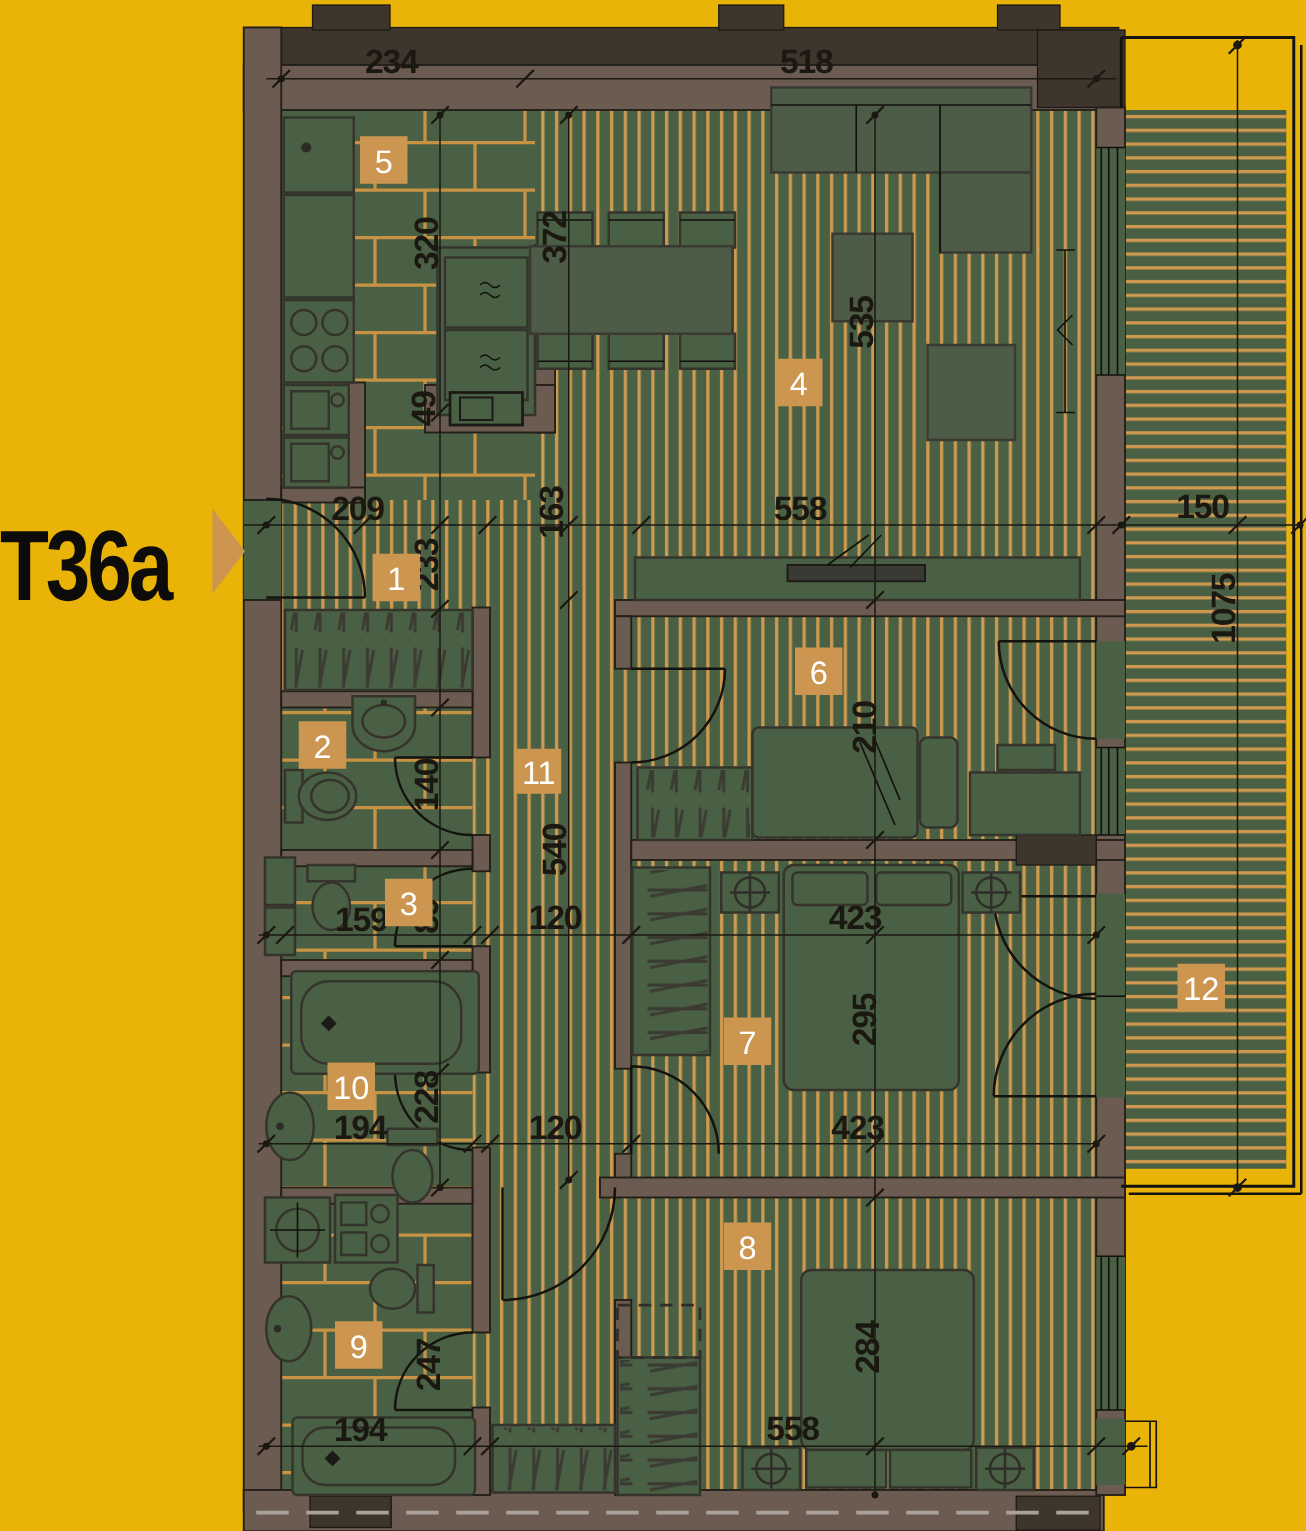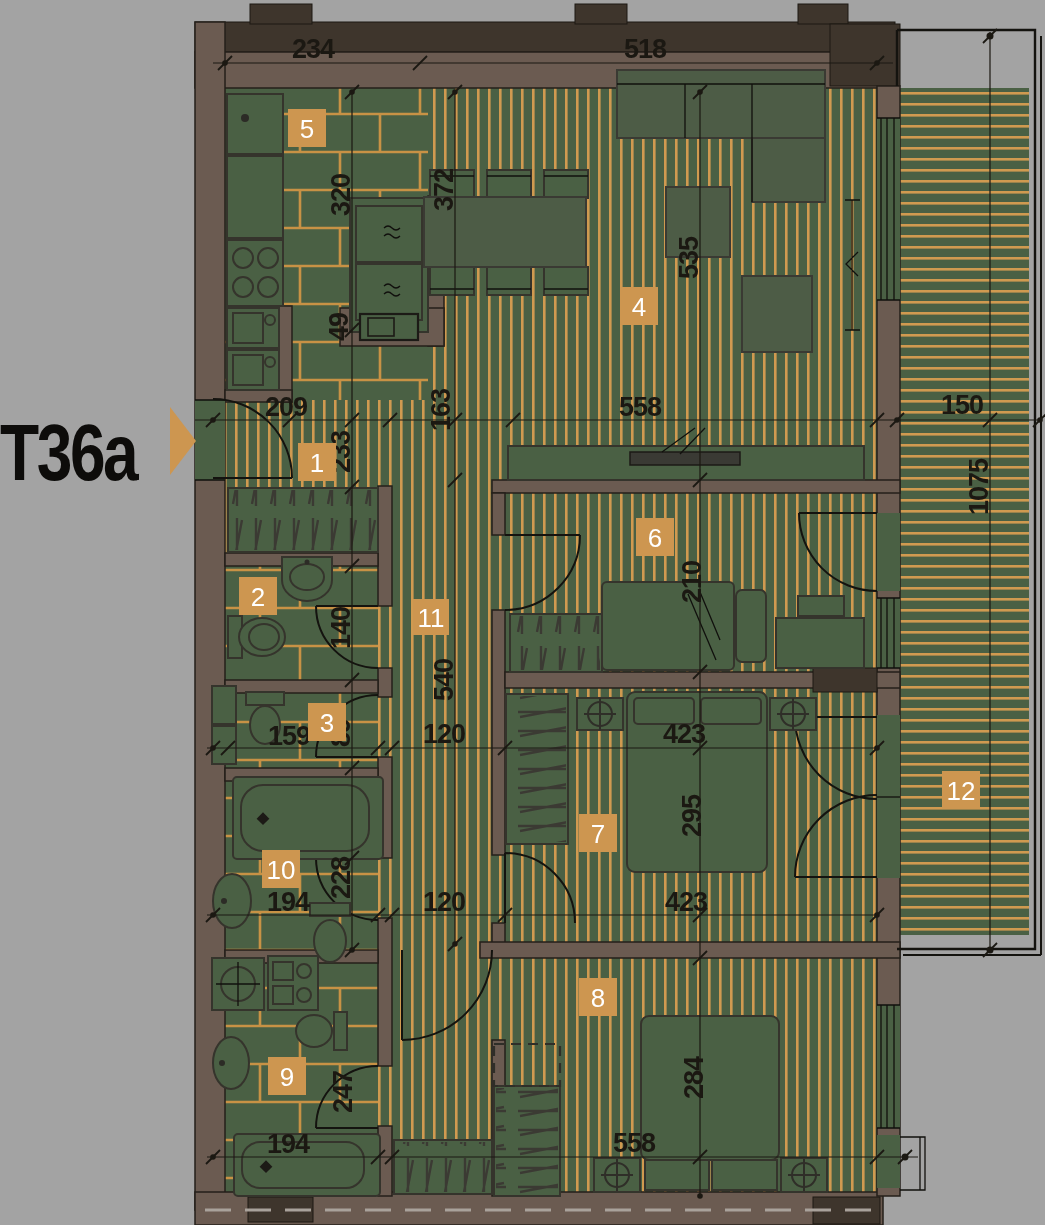--- a/index.html
+++ b/index.html
@@ -1,16 +1,16 @@
 <!DOCTYPE html>
 <html><head>
 <meta charset="utf-8">
 <style>
   html,body{margin:0;padding:0;background:#4a6044;}
-  .stage{position:relative;width:1045px;height:1225px;background:#a3a3a3;overflow:hidden;}
+  .stage{position:relative;width:1045px;height:1225px;background:#eab308;overflow:hidden;}
   svg{position:absolute;inset:0;display:block;}
   .dim{font-family:"Liberation Sans",sans-serif;font-weight:700;font-size:27px;fill:#1b1812;letter-spacing:-1px;text-anchor:middle;}
   .badge-num{font-family:"Liberation Sans",sans-serif;font-weight:400;font-size:26px;fill:#ffffff;text-anchor:middle;}
   .title-text{font-family:"Liberation Sans",sans-serif;font-weight:800;font-size:80px;fill:#0d0c0a;letter-spacing:-3px;}
   .furn{fill:#4a6044;stroke:#35342c;stroke-width:2;}
   .furn2{fill:#4d5c46;stroke:#3a3a33;stroke-width:2;}
   .wall{fill:#6b5b51;stroke:#241f1a;stroke-width:1.5;}
   .walld{fill:#3e352c;stroke:#1c1813;stroke-width:1;}
   .thin{stroke:#11100d;stroke-width:1.3;fill:none;}
   .arc{stroke:#14130f;stroke-width:2;fill:none;}

